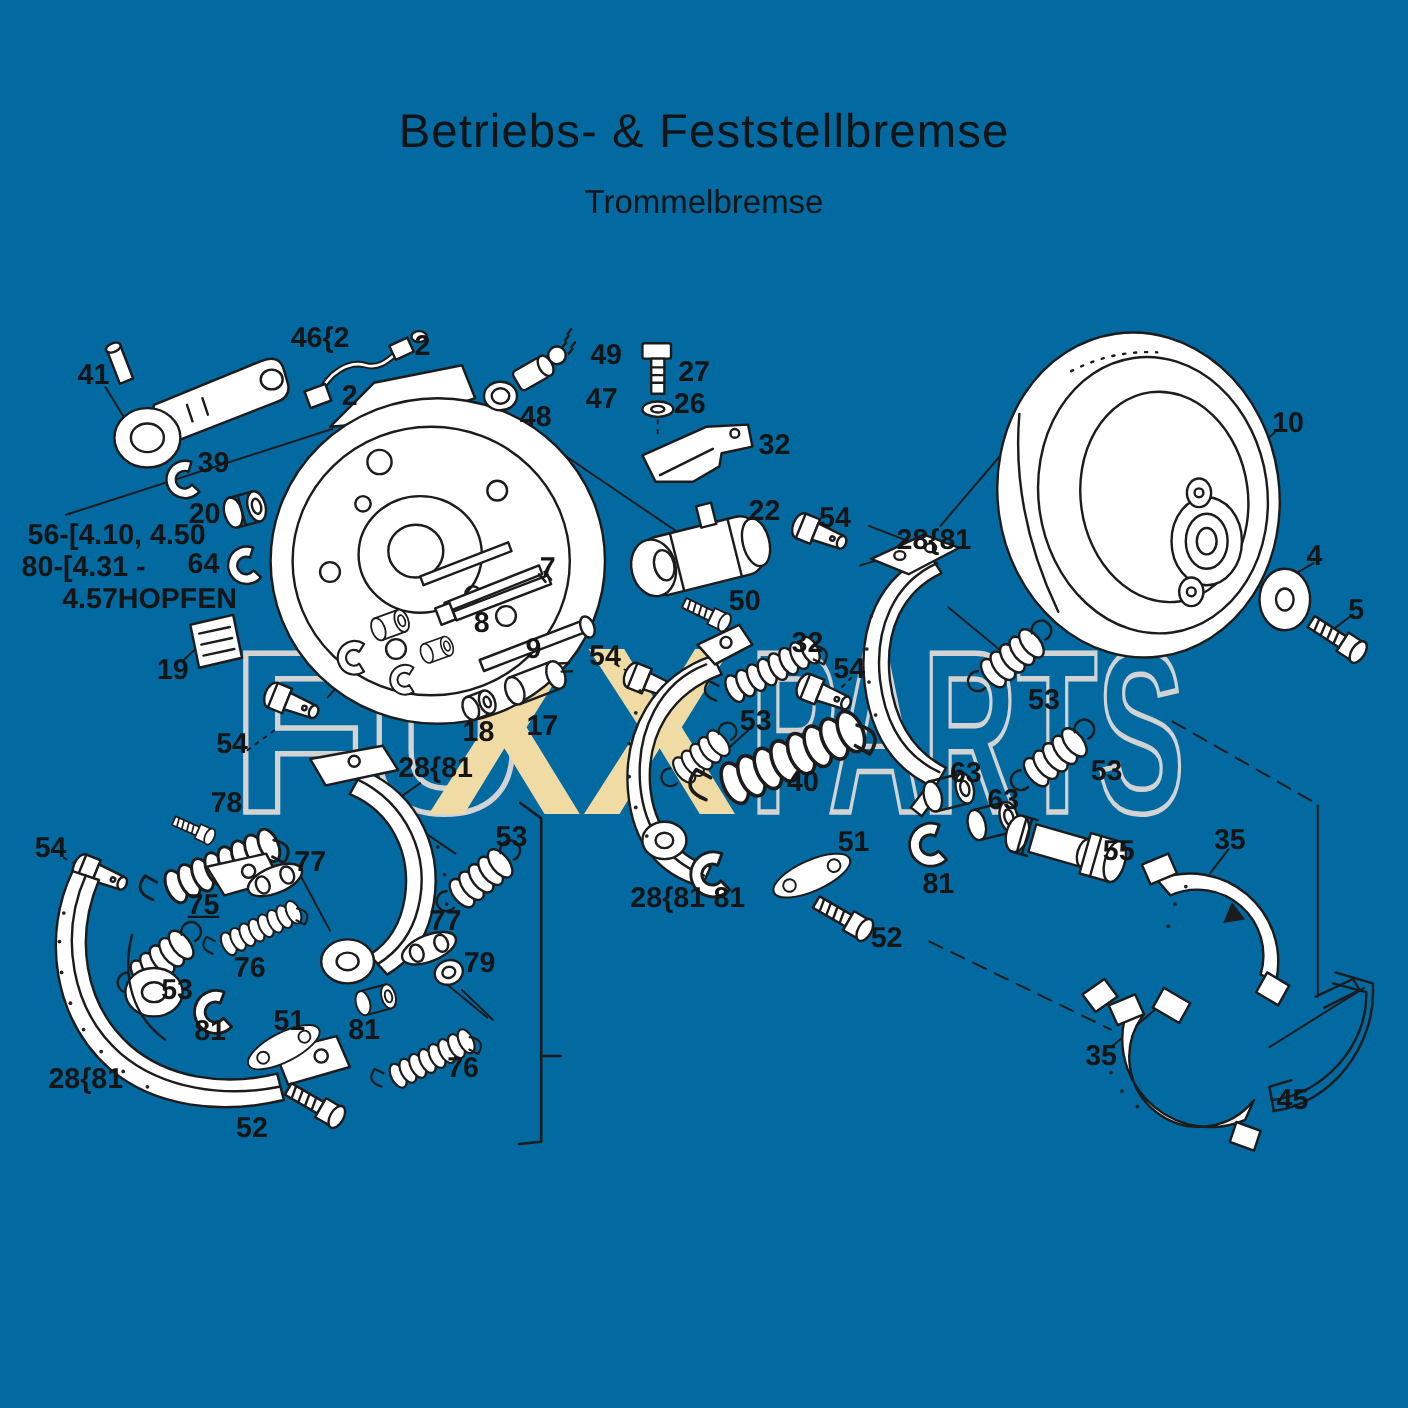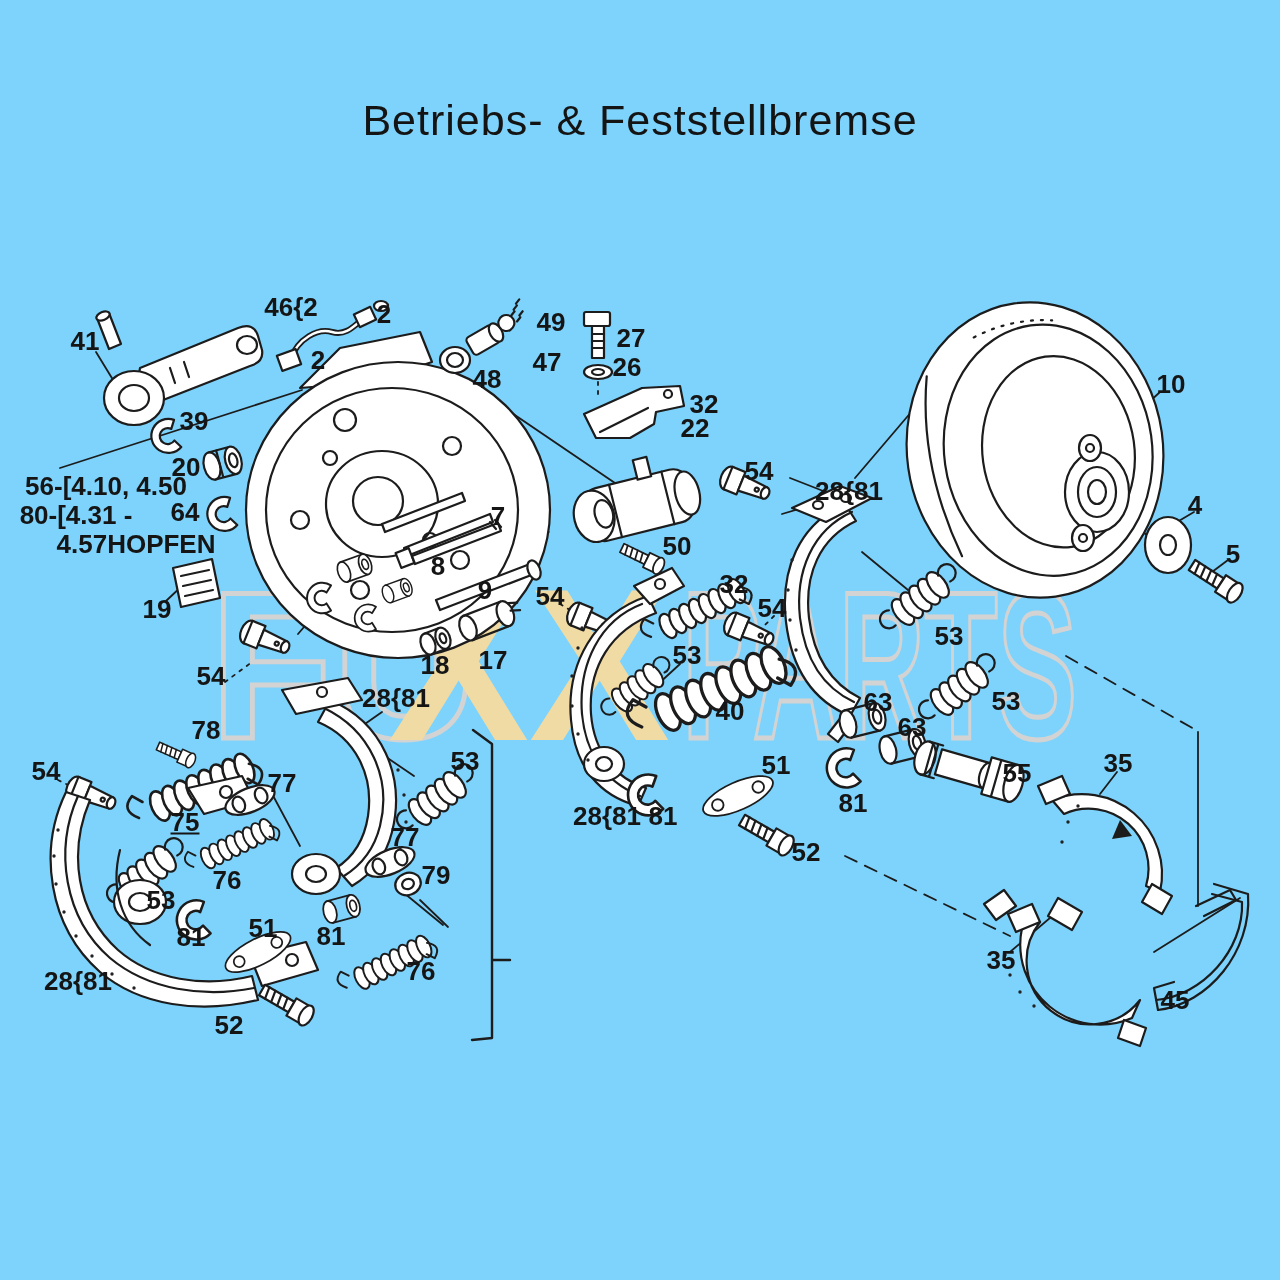--- a/index.html
+++ b/index.html
@@ -1,36 +1,37 @@
 <!DOCTYPE html>
 <html><head>
 <meta charset="utf-8">
 <style>
   html,body{margin:0;padding:0;background:#fff}
-  .canvas{position:relative;width:1280px;height:1280px;background:#7dd3fc;overflow:hidden;
+  .canvas{position:relative;width:1280px;height:1280px;background:#0369a1;overflow:hidden;
           font-family:"Liberation Sans",sans-serif;color:#141414}
   .title{position:absolute;top:96px;left:0;width:100%;text-align:center;
          font-size:43px;letter-spacing:1px;color:#141414}
   .subtitle{position:absolute;top:168px;left:0;width:100%;text-align:center;
          font-size:30px;color:#141414}
   svg.art{position:absolute;left:0;top:0}
   #labels{position:absolute;left:0;top:0;width:1280px;height:1280px}
   .plabel{position:absolute;transform:translate(-50%,-50%);font-weight:bold;
           font-size:26px;color:#151515;white-space:nowrap}
   .legend{position:absolute;left:513px;top:901px;display:grid;
           grid-template-columns:88px auto;row-gap:7px;
           font-weight:bold;font-size:23px;letter-spacing:-0.5px;color:#151515}
   .legend div{white-space:nowrap}
 </style>
 </head>
 <body>
 
 <div class="canvas">
 
   <div class="title">Betriebs- &amp; Feststellbremse</div>
+  <div class="subtitle">Trommelbremse</div>
 
   <svg class="art" width="1280" height="1280" viewBox="0 0 1280 1280">
 
     <defs>
       <g id="coil">
         <path d="M -14,6 a 9 9 0 1 1 4,-16" fill="none"></path>
         <ellipse cx="0" cy="0" rx="8" ry="15" fill="#fff"></ellipse>
         <ellipse cx="11" cy="0" rx="8" ry="15" fill="#fff"></ellipse>
         <ellipse cx="22" cy="0" rx="8" ry="15" fill="#fff"></ellipse>
         <ellipse cx="33" cy="0" rx="8" ry="15" fill="#fff"></ellipse>
@@ -431,21 +432,21 @@
       <div class="plabel" style="left: 185px; top: 512px;">64</div>
       <div class="plabel" style="left: 106px; top: 486px;">56-[4.10, 4.50</div>
       <div class="plabel" style="left: 76px; top: 515px;">80-[4.31 -</div>
       <div class="plabel" style="left: 136px; top: 544px;">4.57HOPFEN</div>
       <div class="plabel" style="left: 551px; top: 322px;">49</div>
       <div class="plabel" style="left: 547px; top: 351px; margin-top: 11px;">47</div>
       <div class="plabel" style="left: 487px; top: 379px;">48</div>
       <div class="plabel" style="left: 631px; top: 338px;">27</div>
       <div class="plabel" style="left: 627px; top: 367px;">26</div>
       <div class="plabel" style="left: 704px; top: 404px;">32</div>
-      <div class="plabel" style="left: 695px; top: 428px;">22</div>
+      <div class="plabel" style="left: 695px; top: 464px;">22</div>
       <div class="plabel" style="left: 498px; top: 516px;">7</div>
       <div class="plabel" style="left: 438px; top: 566px;">8</div>
       <div class="plabel" style="left: 485px; top: 590px;">9</div>
       <div class="plabel" style="left: 677px; top: 546px;">50</div>
       <div class="plabel" style="left: 734px; top: 556px; margin-top: 28px;">32</div>
       <div class="plabel" style="left: 759px; top: 471px;">54</div>
       <div class="plabel" style="left: 849px; top: 491px;">28{81</div>
       <div class="plabel" style="left: 1171px; top: 384px;">10</div>
       <div class="plabel" style="left: 1195px; top: 505px;">4</div>
       <div class="plabel" style="left: 1233px; top: 554px;">5</div>

